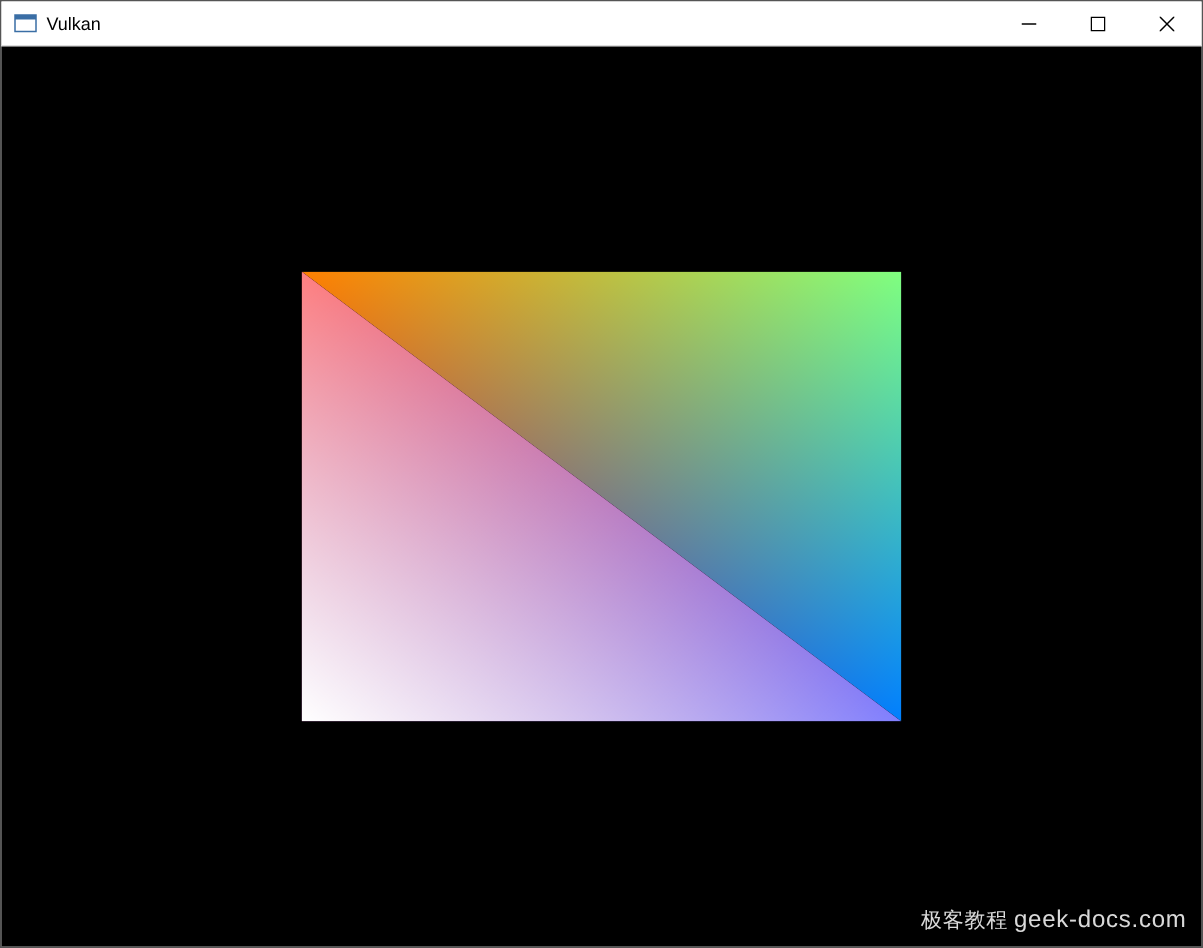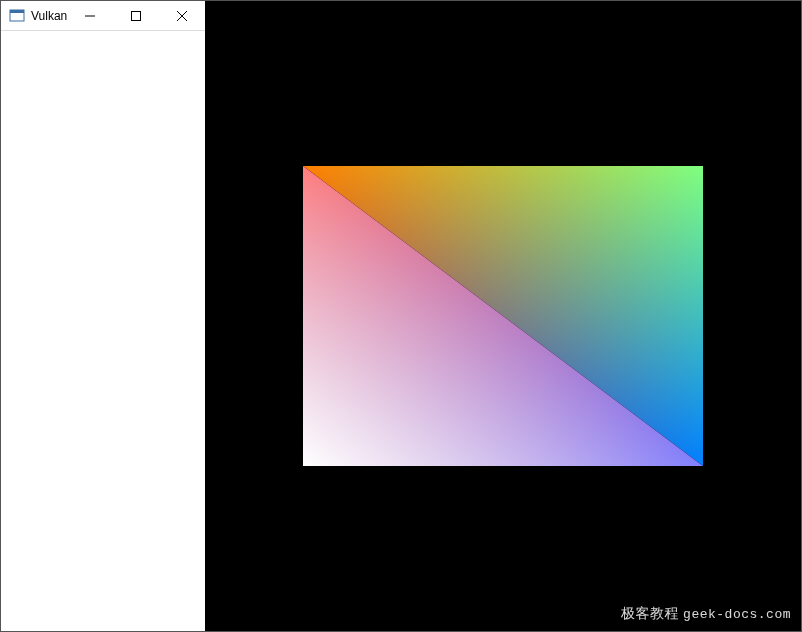--- a/index.html
+++ b/index.html
@@ -15,20 +15,21 @@
       font-size: 12px;
       overflow: hidden;
       position: relative;
     }
     .window {
       width: 802px;
       height: 632px;
       border: 1px solid #555;
       background: #fff;
       display: flex;
+      flex-direction: column;
     }
     .titlebar {
       height: 30px;
       background: #fff;
       display: flex;
       align-items: center;
       border-bottom: 1px solid #ddd;
     }
     .titlebar-icon {
       width: 16px;
@@ -83,22 +84,22 @@
       position: absolute;
       right: 10px;
       bottom: 8px;
       color: rgba(255,255,255,0.85);
       font-size: 14px;
       font-family: "KaiTi", "STKaiti", serif;
       letter-spacing: 0.5px;
       pointer-events: none;
     }
     .watermark .wm-en {
-      font-family: Liberation Mono, monospace;
-      font-size: 13px;
+      font-family: Liberation Sans, sans-serif;
+      font-size: 16px;
       margin-left: 4px;
     }
   </style>
 </head>
 <body>
 
 <div class="window">
   <div class="titlebar">
     <span class="titlebar-icon">
       <svg viewBox="0 0 16 16" width="16" height="16">

